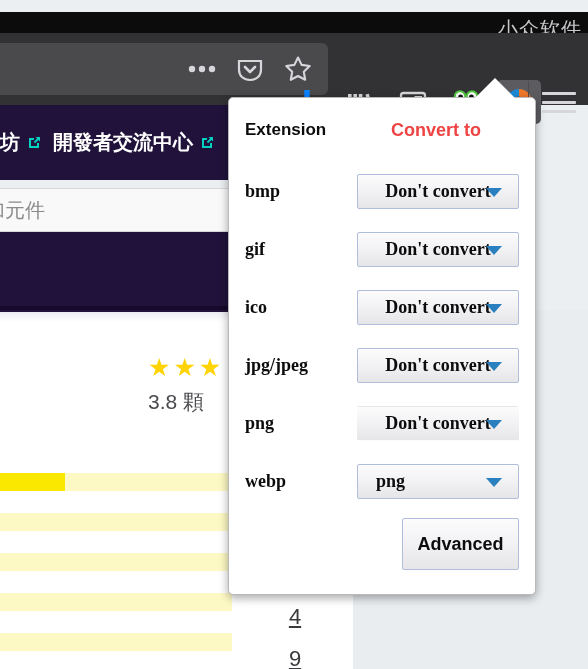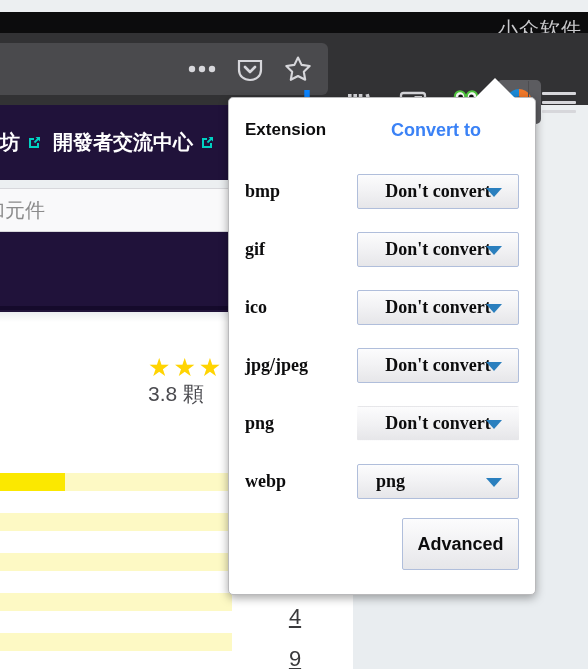--- a/index.html
+++ b/index.html
@@ -121,20 +121,21 @@
   }
   .stars {
     display: flex;
     gap: 3px;
     font-size: 25px;
     line-height: 1;
     color: #ffd402;
   }
   .stars span { display: inline-block; }
   .rating-text {
+    margin-top: 8px;
     font-size: 21px;
     color: #4a4a4f;
     white-space: nowrap;
   }
 
   
   .bars {
     position: absolute;
     left: 0;
     top: 473px;
@@ -316,21 +317,21 @@
   .col-ext {
     width: 112px;
     font-size: 17px;
     font-weight: 700;
     color: #0c0c0d;
   }
   .col-conv {
     flex: 1;
     font-size: 18px;
     font-weight: 700;
-    color: #3b82f6;
+    color: #ef4444;
     text-align: center;
     padding-right: 4px;
   }
 
   .conv-row {
     display: flex;
     align-items: center;
     height: 58px;
     padding: 0 16px;
     box-sizing: border-box;

